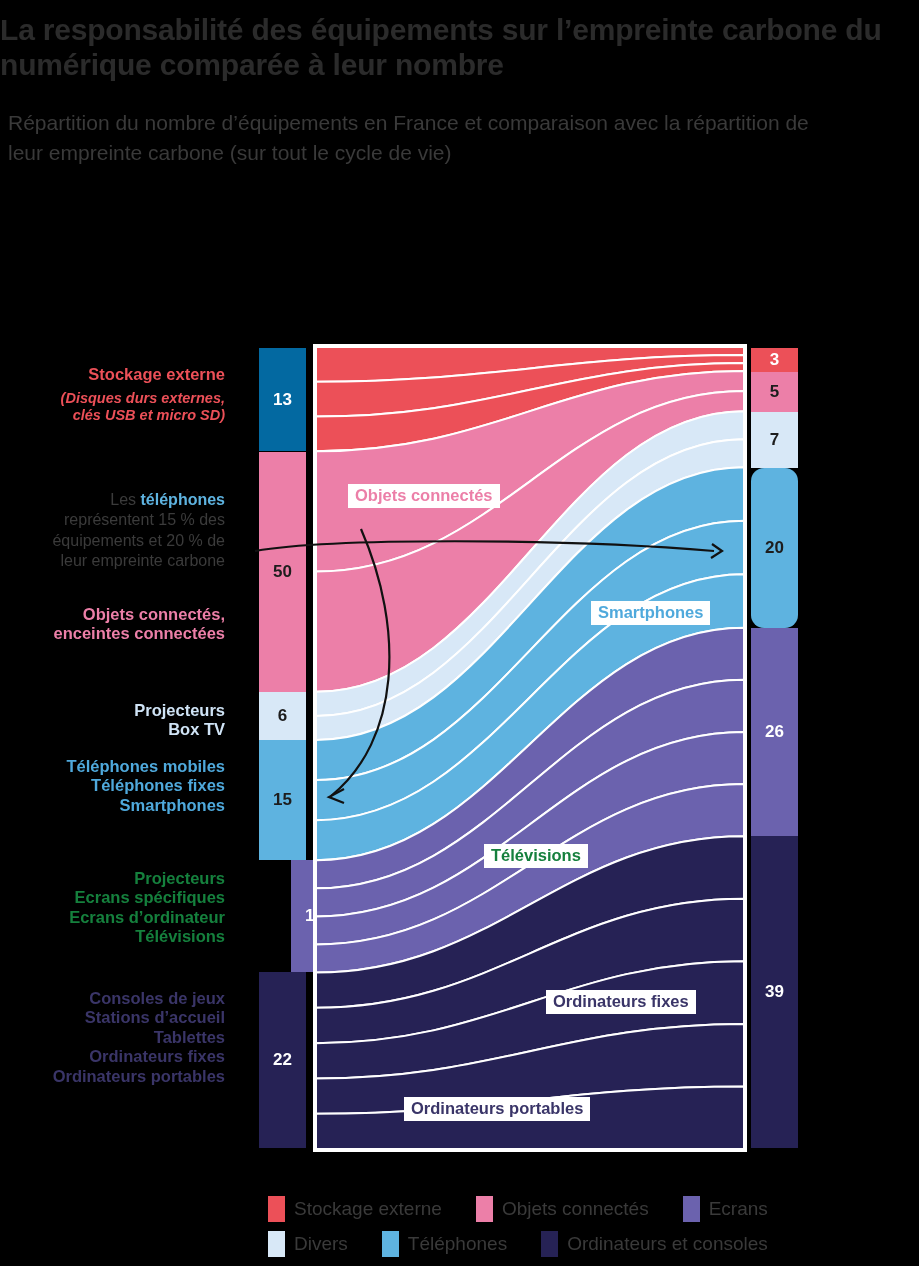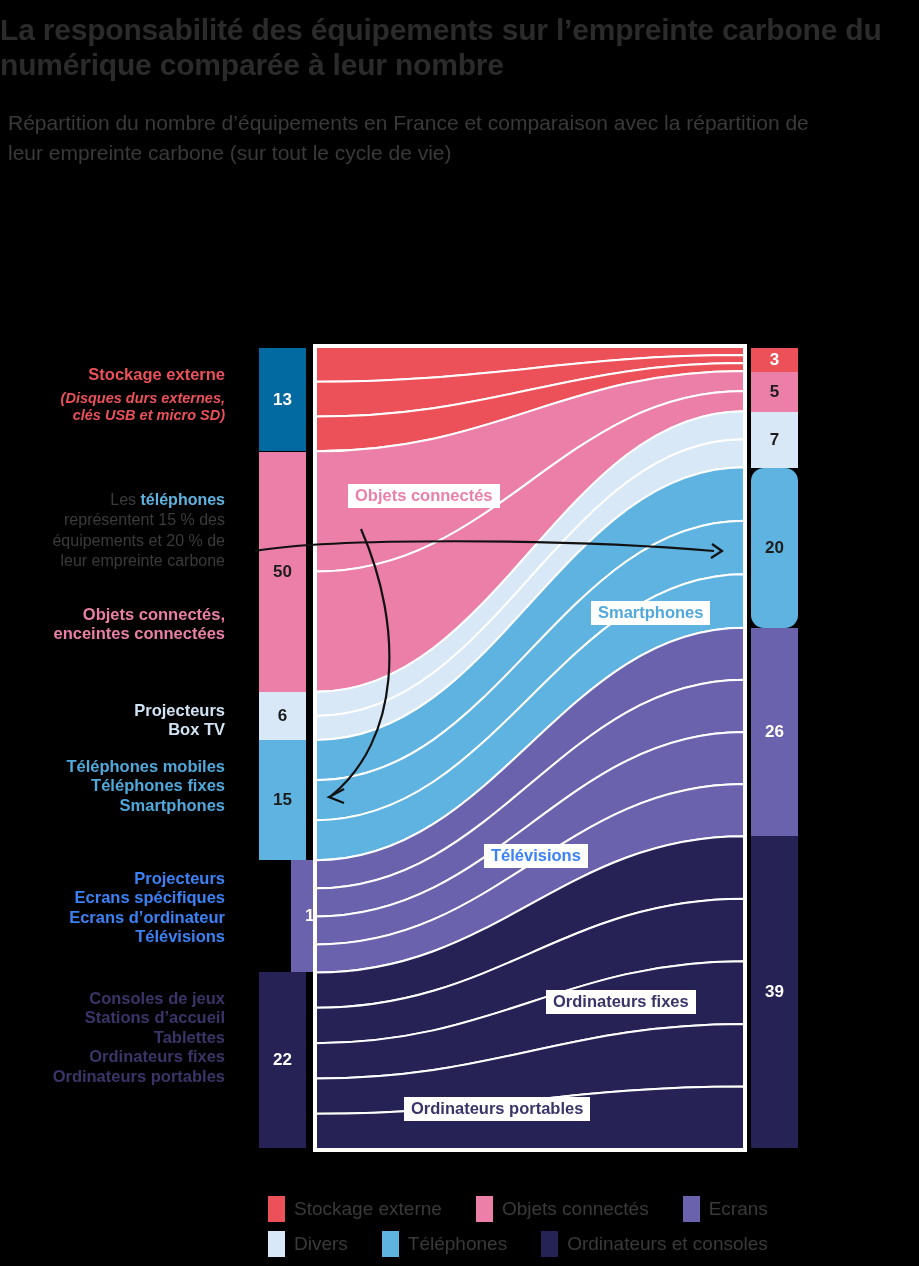--- a/index.html
+++ b/index.html
@@ -29,21 +29,21 @@
   }
   .lab-title { font-size:16.5px; font-weight:700; }
   .lab-sub   { font-size:14.5px; font-weight:700; font-style:italic; }
   .lab-note  { font-size:16px; font-weight:400; color:#3b3b3b; line-height:1.28;margin-left:24px; }
   .lab-note b { font-weight:700; color:#5EB3E0; }
 
   .c-red    { color:#EC5058; }
   .c-pink   { color:#EC7FA8; }
   .c-lblue  { color:#CFE3F5; }
   .c-blue   { color:#4FA9DC; }
-  .c-purple { color:#3b82f6; }
+  .c-purple { color:#15803d; }
   .c-navy   { color:#3A3568; }
 
   
   .bar { position:absolute; }
   .seg { position:absolute; left:0; width:100%;
          display:flex; align-items:center; justify-content:center;
          font-size:17px; font-weight:700; }
   .seg.dark  { color:#1d1d1d; }
   .seg.light { color:#ffffff; }
 

